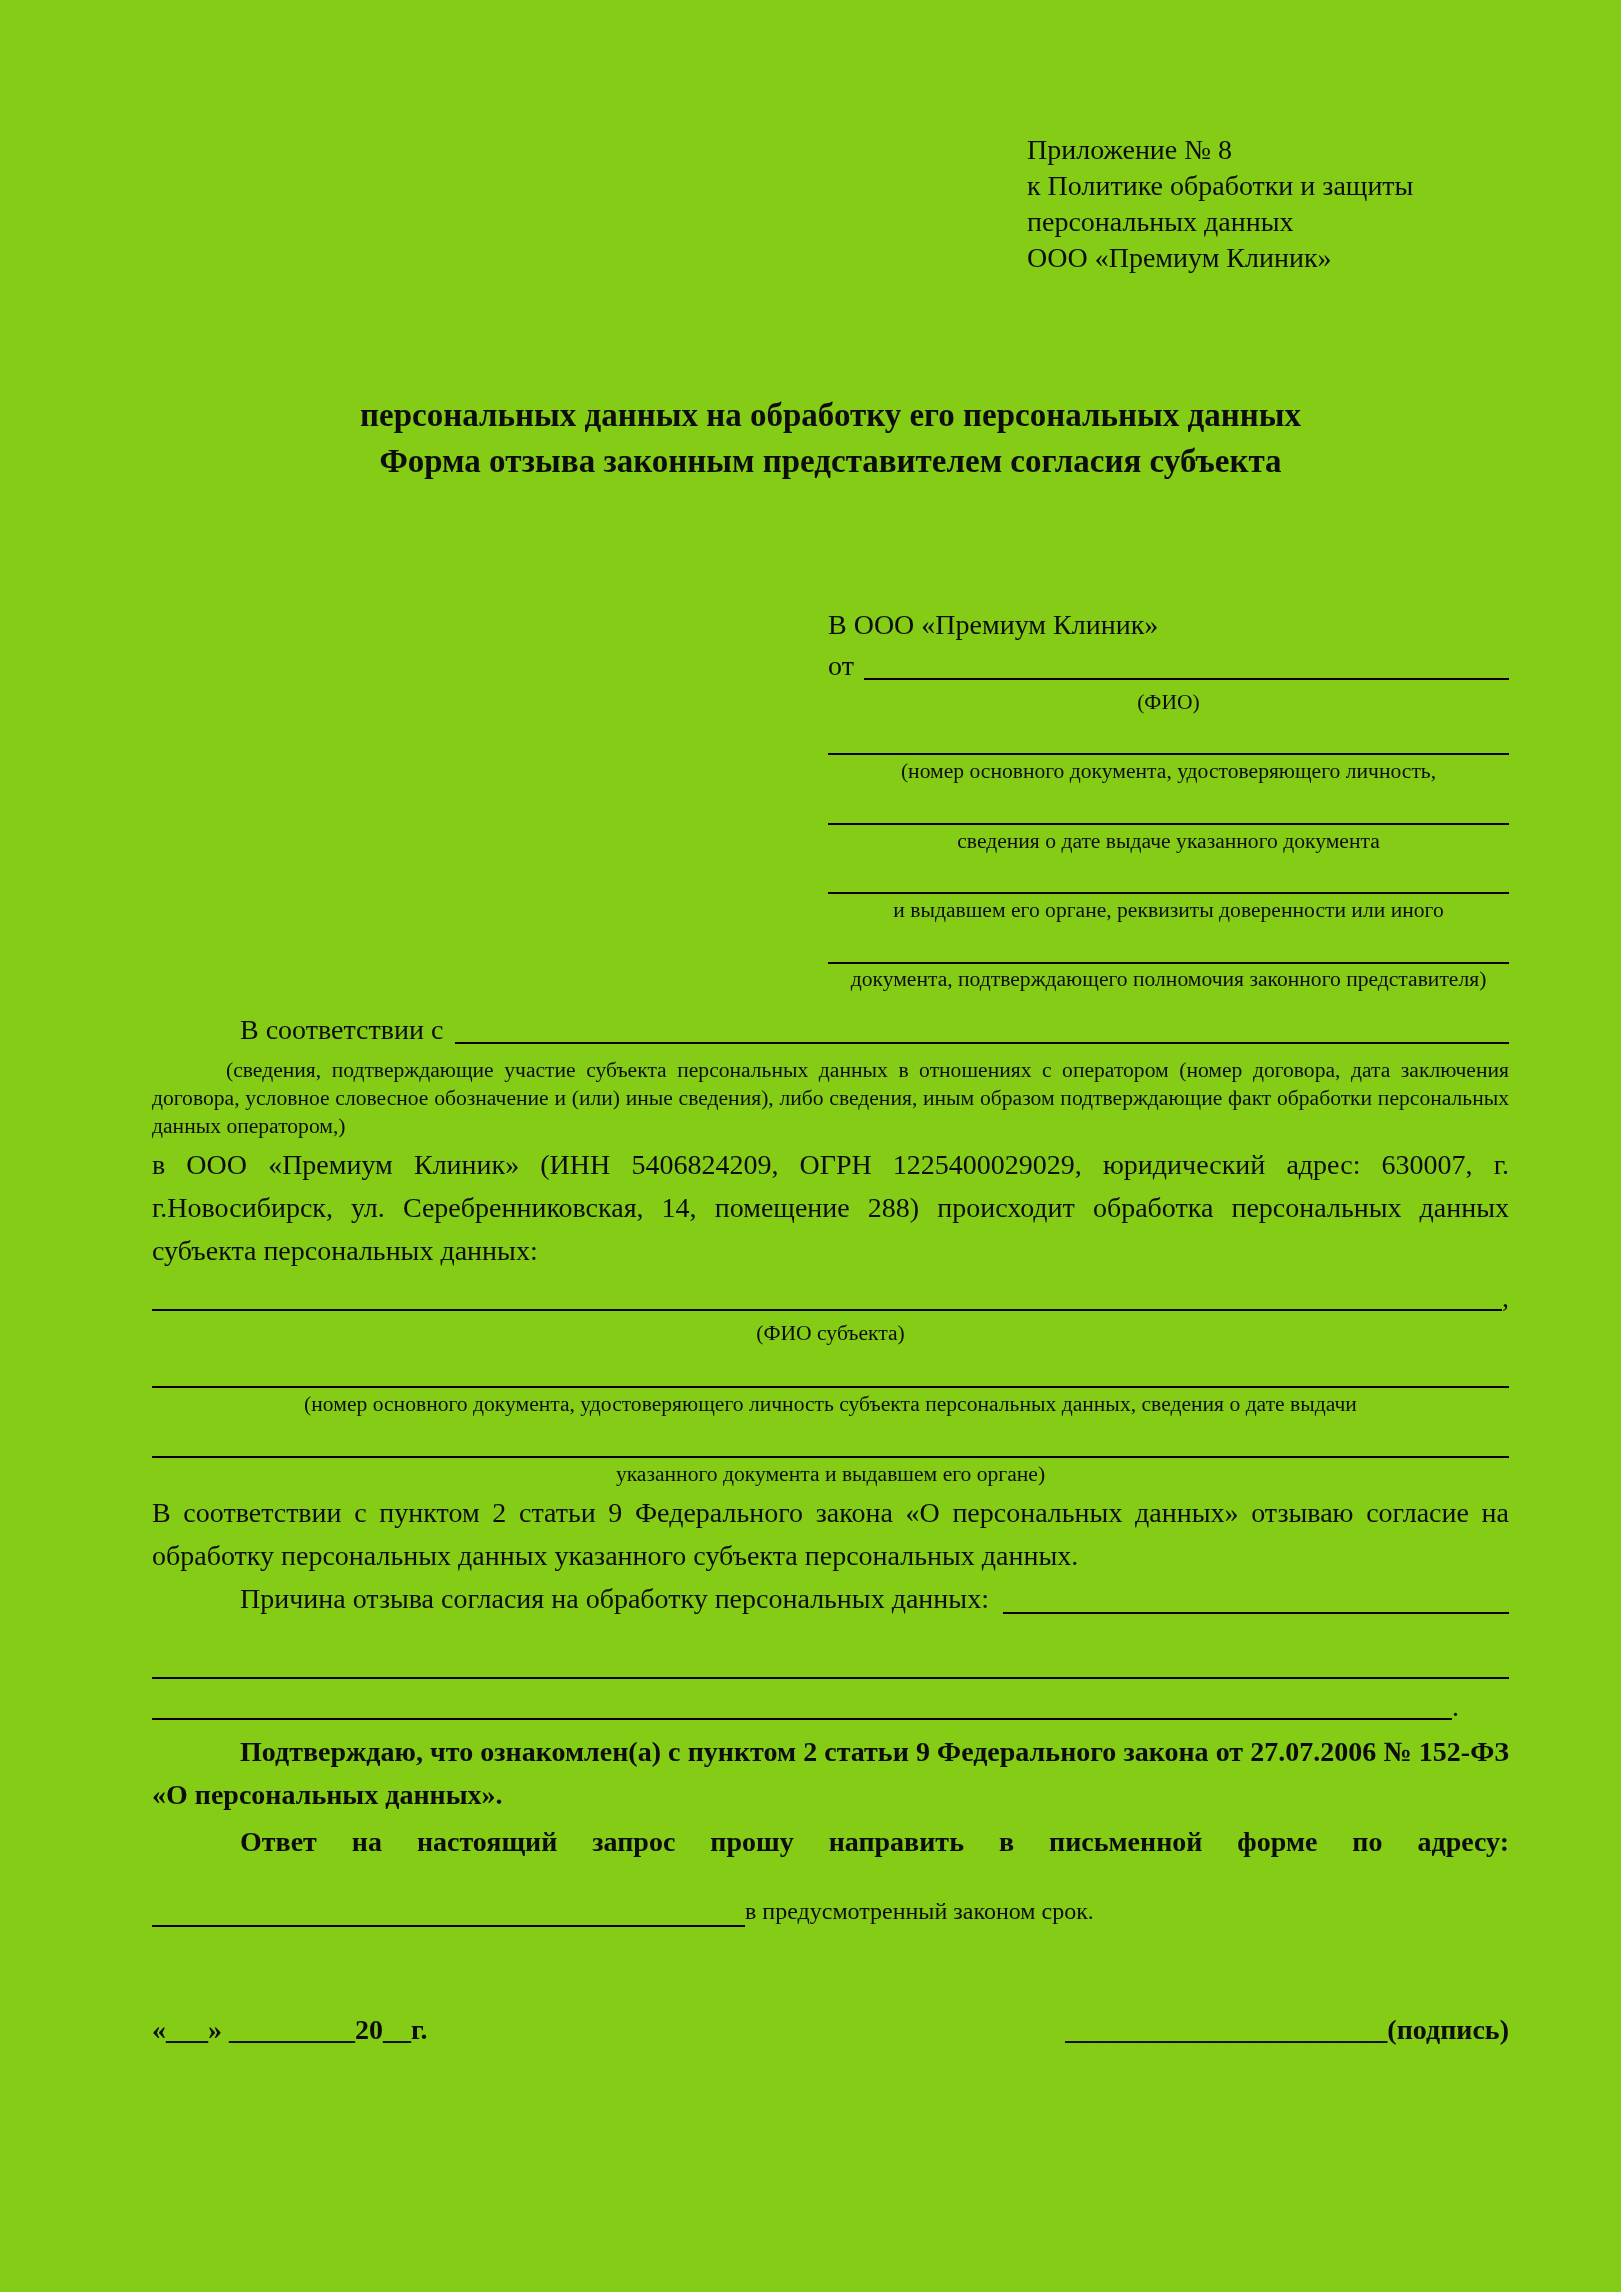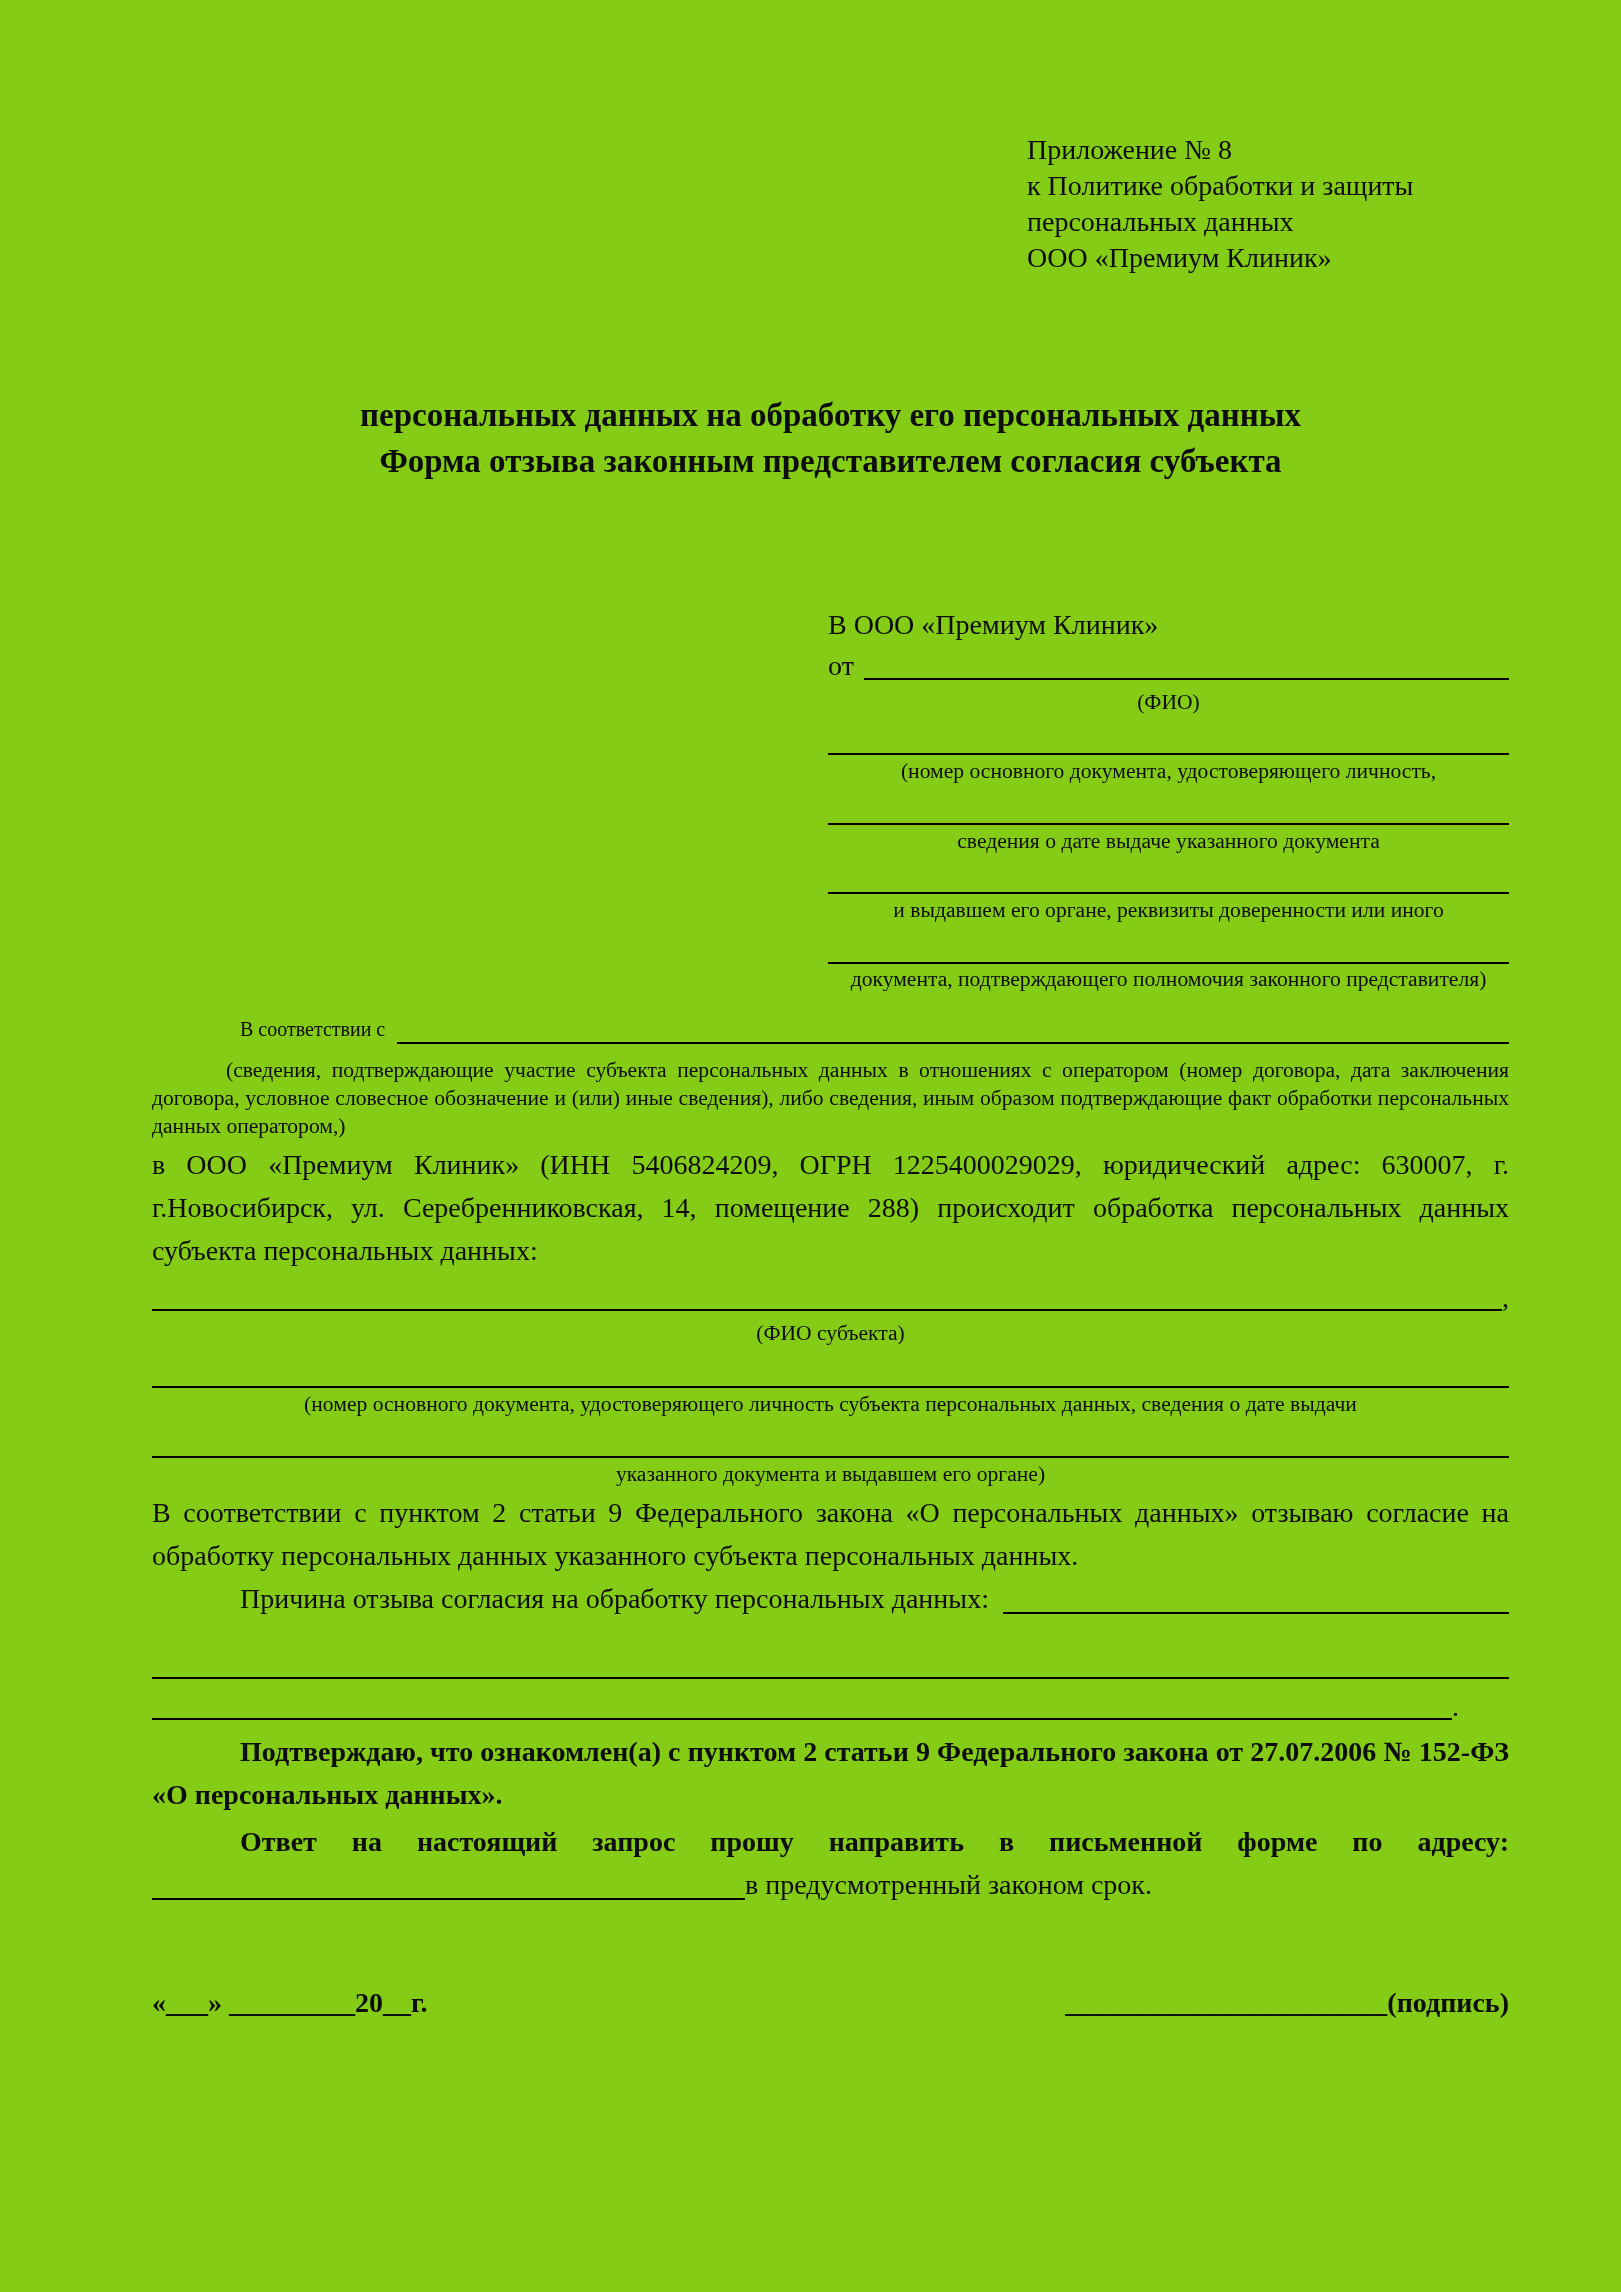--- a/index.html
+++ b/index.html
@@ -44,21 +44,21 @@
     margin-top: 2.9px;
   }
   .blank { border-bottom: 2.9px solid #000; }
   .addressee .blank { height: 38px; }
   .statement-heading {
     margin-top: 57px;
     text-align: center;
     font-size: 30px;
     line-height: 39px;
   }
-  .accord-row { margin-top: 15.7px; font-size: 20px; line-height: 41px; }
+  .accord-row { margin-top: 15.7px; font-size: 28px; line-height: 41px; }
   .accord-row .accord-label { padding-left: 88px; margin-right: 11.8px; white-space: nowrap; }
   .small-print {
     margin: 5.9px 0 0 0;
     font-size: 21.6px;
     line-height: 28px;
     text-align: justify;
     text-indent: 74px;
   }
   .para {
     margin: 3.9px 0 0 0;
@@ -73,21 +73,21 @@
   .blank-wide { height: 39px; }
   .reason-row { font-size: 28px; line-height: 43px; text-align: right; }
   .reason-row .reason-label { padding-left: 88px; margin-right: 13.7px; white-space: nowrap; }
   .blank-tall { height: 57px; }
   .short-line-row { margin-top: 7.8px; }
   .short-line-row .short-line {
     width: calc(100% - 57px);
     border-bottom: 2.9px solid #000;
     margin-bottom: 5.9px;
   }
-  .reply-row { font-size: 28px; line-height: 43px; }
+  .reply-row { font-size: 24px; line-height: 43px; margin-top: 27px; }
   .reply-row .reply-blank {
     flex: 0 0 593px;
     border-bottom: 2.9px solid #000;
     margin-bottom: 5.9px;
   }
   .footer-row {
     margin-top: 76px;
     font-size: 28px;
     line-height: 41px;
     justify-content: space-between;

